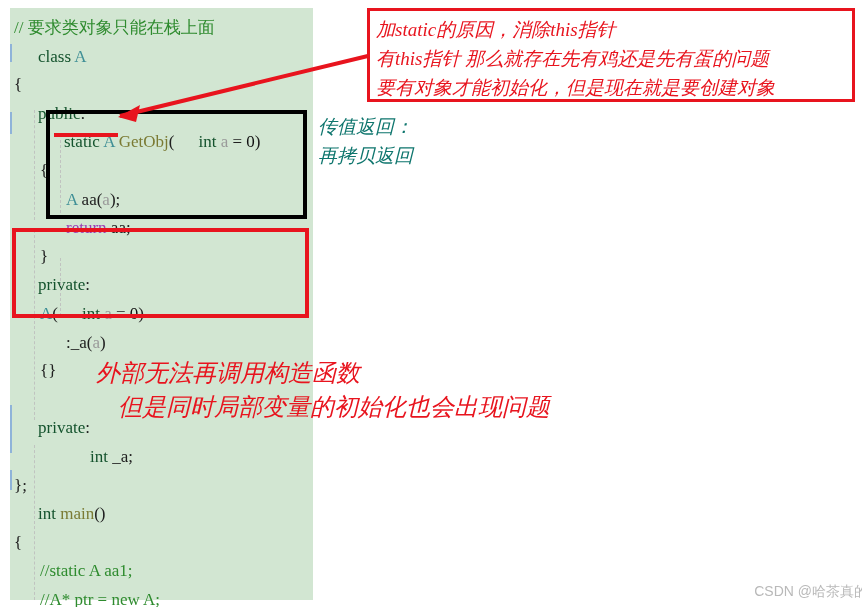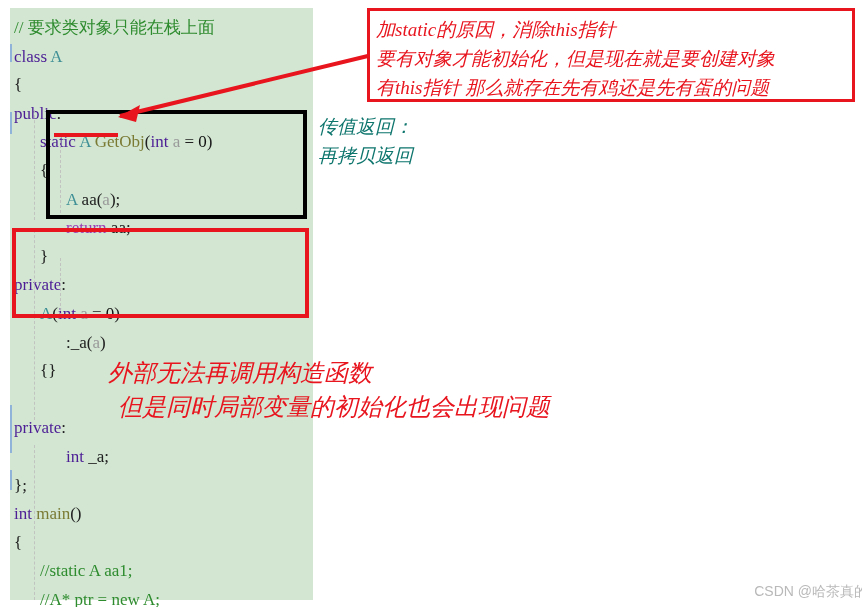--- a/index.html
+++ b/index.html
@@ -21,21 +21,21 @@
   }
   .code-lines{
     position:absolute;left:0;top:6px;width:303px;
     font-family:"Liberation Serif",serif;
     font-size:17px;
     line-height:28.6px;
     white-space:pre;
     color:#202020;
   }
   .ln{height:28.6px;padding-left:4px;}
-  .kw{color:#4c1d95;}      
+  .kw{color:#14532d;margin-left:24px;}      
   .ty{color:#3f8f96;}      
   .fn{color:#7a7a33;}      
   .cm{color:#2e8b2e;}      
   .pp{color:#9b3fb5;}      
   .var{color:#9a9a9a;}     
   .num{color:#111111;}
   .pl{color:#202020;}
 
   
   .gutter-bar{
@@ -106,21 +106,21 @@
   .ann-red{
     position:absolute;
     color:#e8141e;
     font-family:"Liberation Serif",serif;
     font-size:24px;
     line-height:30px;
     white-space:nowrap;
     font-style:italic;
   }
   .ann1{left:126px;top:328px;}
-  .ann2{left:108px;top:358px;}
+  .ann2{left:96px;top:358px;}
   .ann3{left:118px;top:392px;}
 
   
   .note-inline{
     position:absolute;left:296px;top:525px;
     color:#111111;
     font-family:"Liberation Serif",serif;
     font-size:19px;
     white-space:nowrap;
     font-style:italic;
@@ -161,22 +161,22 @@
 
   <div class="box-red"></div>
 
   <svg class="arrow-svg" viewBox="0 0 862 607">
     <line x1="372" y1="55" x2="120" y2="116" stroke="#e8141e" stroke-width="4"></line>
     <polygon points="118,117 140,105 136,122" fill="#e8141e"></polygon>
   </svg>
 
   <div class="callout">
     <div class="callout-line">加static的原因，消除this指针</div>
+    <div class="callout-line">有this指针 那么就存在先有鸡还是先有蛋的问题</div>
     <div class="callout-line">要有对象才能初始化，但是现在就是要创建对象</div>
-    <div class="callout-line">有this指针 那么就存在先有鸡还是先有蛋的问题</div>
   </div>
 
   <div class="note-black">
     <div>传值返回：</div>
     <div>再拷贝返回</div>
   </div>
 
   <div class="ann-red ann2">外部无法再调用构造函数</div>
   <div class="ann-red ann3">但是同时局部变量的初始化也会出现问题</div>
 

